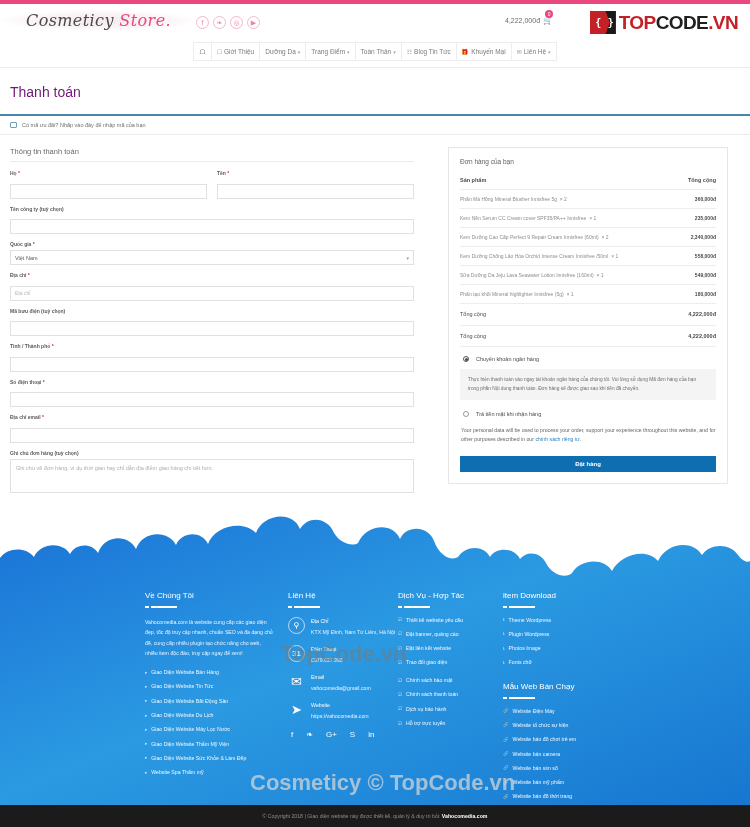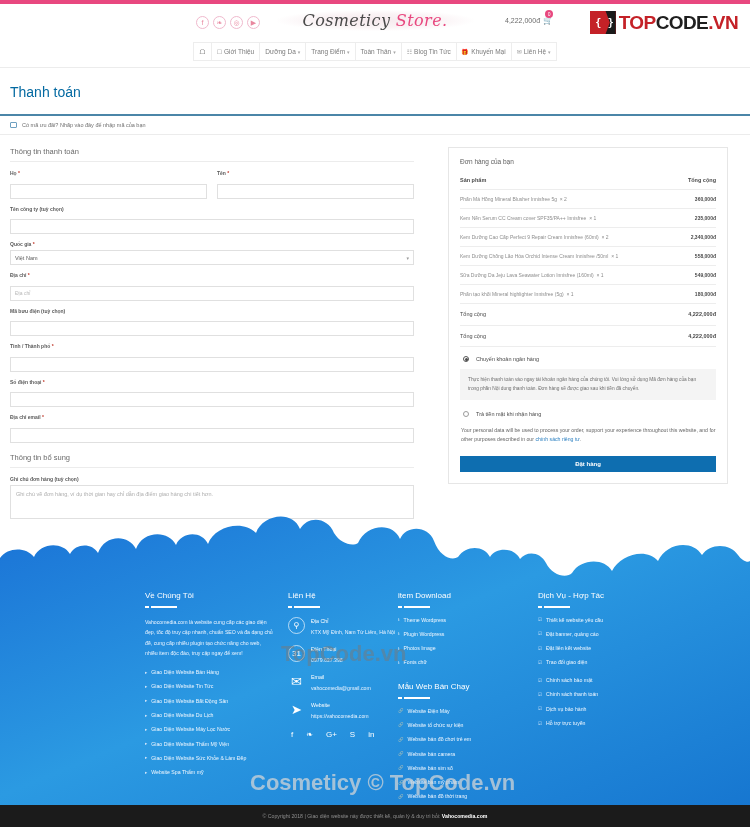--- a/index.html
+++ b/index.html
@@ -21,21 +21,21 @@
   }
   .social-top { position: absolute; left: 196px; top: 12px; display: flex; gap: 4px; }
   .soc-circle {
     width: 13px; height: 13px; border-radius: 50%;
     border: 1px solid #f0b9cd; color: #e8879f;
     display: flex; align-items: center; justify-content: center;
     font-size: 7px; line-height: 1;
   }
   .logo-wrap {
     position: absolute; left: 0; right: 0; top: 6px;
-    display: flex; justify-content: center; align-items: center;
+    display: flex; justify-content: flex-start; align-items: center;
   }
   .logo-bg {
     position: relative; padding: 1px 26px;
     background: radial-gradient(ellipse at center, #f6eaee 0%, #faf3f5 45%, rgba(255,255,255,0) 72%);
   }
   .logo-text {
     font-family: "DejaVu Serif", serif; font-style: italic;
     font-size: 16px; letter-spacing: .4px; color: #4a4a4a; white-space: nowrap;
   }
   .logo-text .pink { color: #e8487f; }
@@ -87,21 +87,21 @@
   }
   .nav-item:last-child { border-right: none; }
   .nav-item .ni { font-size: 6px; color: #8e8e8e; }
   .nav-item .cv { font-size: 5px; color: #a8a8a8; }
   .nav-home { color: #4a4a4a; font-size: 7px; }
 
   .hr-line { height: 1px; background: #ececec; }
 
   
   .page-title-band { padding: 16px 10px 14px 10px; }
-  .page-title { font-size: 14px; color: #0369a1; font-weight: normal; }
+  .page-title { font-size: 14px; color: #701a75; font-weight: normal; }
   .title-rule { height: 2px; background: #4b86a8; }
 
   
   .coupon {
     display: flex; align-items: center; gap: 5px;
     padding: 6px 10px; font-size: 5.5px; color: #6f6f6f;
     border-bottom: 1px solid #ececec;
   }
   .coupon-ico {
     width: 7px; height: 6px; border: 1px solid #6d9fc0; border-radius: 1px;
@@ -372,21 +372,20 @@
     <div class="f-group">
       <label class="f-label"><span>Số điện thoại</span> <span class="req">*</span></label>
       <input class="f-input" value="" style="">
     </div>
 
     <div class="f-group">
       <label class="f-label"><span>Địa chỉ email</span> <span class="req">*</span></label>
       <input class="f-input" value="" style="">
     </div>
 
-    <div class="sec-head sec-head-2">Thông tin bổ sung</div>
 
     <div class="f-group">
       <label class="f-label">Ghi chú đơn hàng (tuỳ chọn)</label>
       <textarea class="f-textarea" placeholder="Ghi chú về đơn hàng, ví dụ thời gian hay chỉ dẫn địa điểm giao hàng chi tiết hơn." style=""></textarea>
     </div>
   </div>
 
   <div class="col-right">
     <div class="order-box">
       <div class="order-title">Đơn hàng của bạn</div>
@@ -556,20 +555,64 @@
 
       <div class="fsoc">
         <span>f</span>
         <span>❧</span>
         <span>G+</span>
         <span>S</span>
         <span>in</span>
       </div>
     </div>
 
+    <div class="fcol c3">
+      <div class="fhead">Dịch Vụ - Hợp Tác</div>
+      <div class="fhead-rule">
+          <i class="s"></i>
+          <i class="l"></i>
+        </div>
+      <ul class="flist" style="margin-top:2px">
+        <li>
+            <span class="bi">☑</span>
+            <span>Thiết kế website yêu cầu</span>
+          </li>
+        <li>
+            <span class="bi">☑</span>
+            <span>Đặt banner, quảng cáo</span>
+          </li>
+        <li>
+            <span class="bi">☑</span>
+            <span>Đặt liên kết website</span>
+          </li>
+        <li>
+            <span class="bi">☑</span>
+            <span>Trao đổi giao diện</span>
+          </li>
+      </ul>
+      <ul class="flist" style="margin-top:10px">
+        <li>
+            <span class="bi">☑</span>
+            <span>Chính sách bảo mật</span>
+          </li>
+        <li>
+            <span class="bi">☑</span>
+            <span>Chính sách thanh toán</span>
+          </li>
+        <li>
+            <span class="bi">☑</span>
+            <span>Dịch vụ bảo hành</span>
+          </li>
+        <li>
+            <span class="bi">☑</span>
+            <span>Hỗ trợ trực tuyến</span>
+          </li>
+      </ul>
+    </div>
+
     <div class="fcol c4">
       <div class="fhead">item Download</div>
       <div class="fhead-rule">
           <i class="s"></i>
           <i class="l"></i>
         </div>
       <ul class="flist" style="margin-top:2px">
         <li>
             <span class="bi">⭳</span>
             <span>Theme Wordpress</span>
@@ -617,64 +660,20 @@
         <li>
             <span class="bi">🔗</span>
             <span>Website bán mỹ phẩm</span>
           </li>
         <li>
             <span class="bi">🔗</span>
             <span>Website bán đồ thời trang</span>
           </li>
       </ul>
     </div>
-
-    <div class="fcol c3">
-      <div class="fhead">Dịch Vụ - Hợp Tác</div>
-      <div class="fhead-rule">
-          <i class="s"></i>
-          <i class="l"></i>
-        </div>
-      <ul class="flist" style="margin-top:2px">
-        <li>
-            <span class="bi">☑</span>
-            <span>Thiết kế website yêu cầu</span>
-          </li>
-        <li>
-            <span class="bi">☑</span>
-            <span>Đặt banner, quảng cáo</span>
-          </li>
-        <li>
-            <span class="bi">☑</span>
-            <span>Đặt liên kết website</span>
-          </li>
-        <li>
-            <span class="bi">☑</span>
-            <span>Trao đổi giao diện</span>
-          </li>
-      </ul>
-      <ul class="flist" style="margin-top:10px">
-        <li>
-            <span class="bi">☑</span>
-            <span>Chính sách bảo mật</span>
-          </li>
-        <li>
-            <span class="bi">☑</span>
-            <span>Chính sách thanh toán</span>
-          </li>
-        <li>
-            <span class="bi">☑</span>
-            <span>Dịch vụ bảo hành</span>
-          </li>
-        <li>
-            <span class="bi">☑</span>
-            <span>Hỗ trợ trực tuyến</span>
-          </li>
-      </ul>
-    </div>
   </div>
 
   <div class="copybar">
     <div class="copytxt"><span>© Copyright 2018 | Giao diện website này được thiết kế, quản lý &amp; duy trì bỏi: </span><b>Vahocomedia.com</b></div>
   </div>
 </div>
 
 <div class="wm wm-mid">TopCode.vn</div>
 <div class="wm wm-bot">Cosmeticy © TopCode.vn</div>
 

